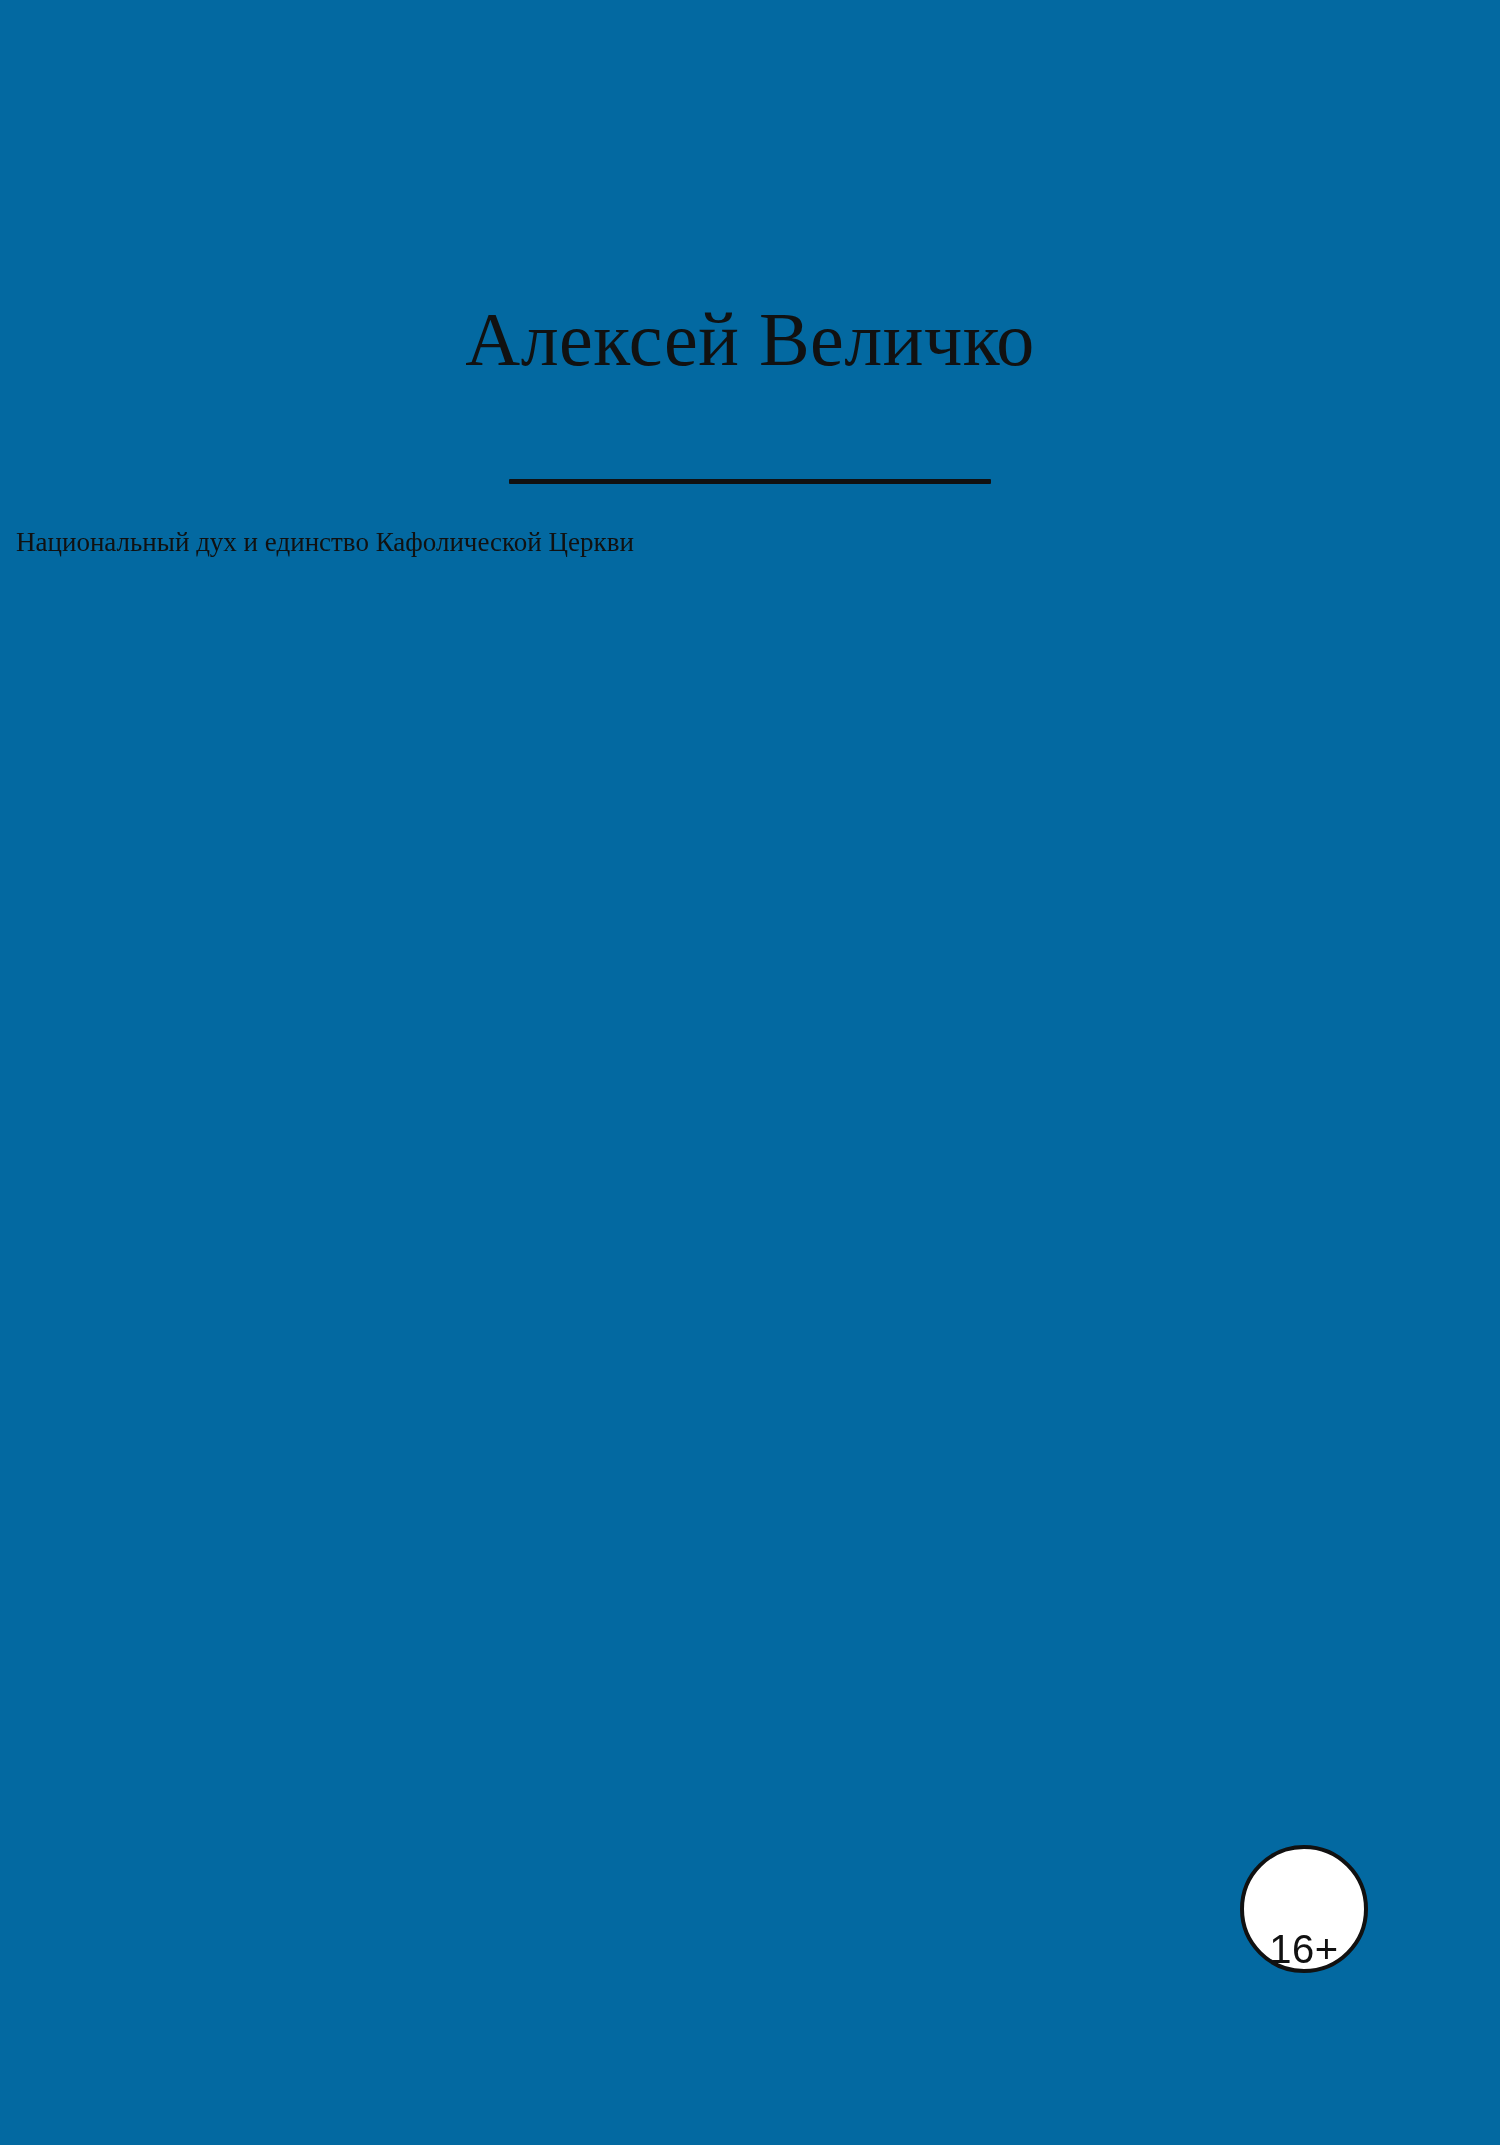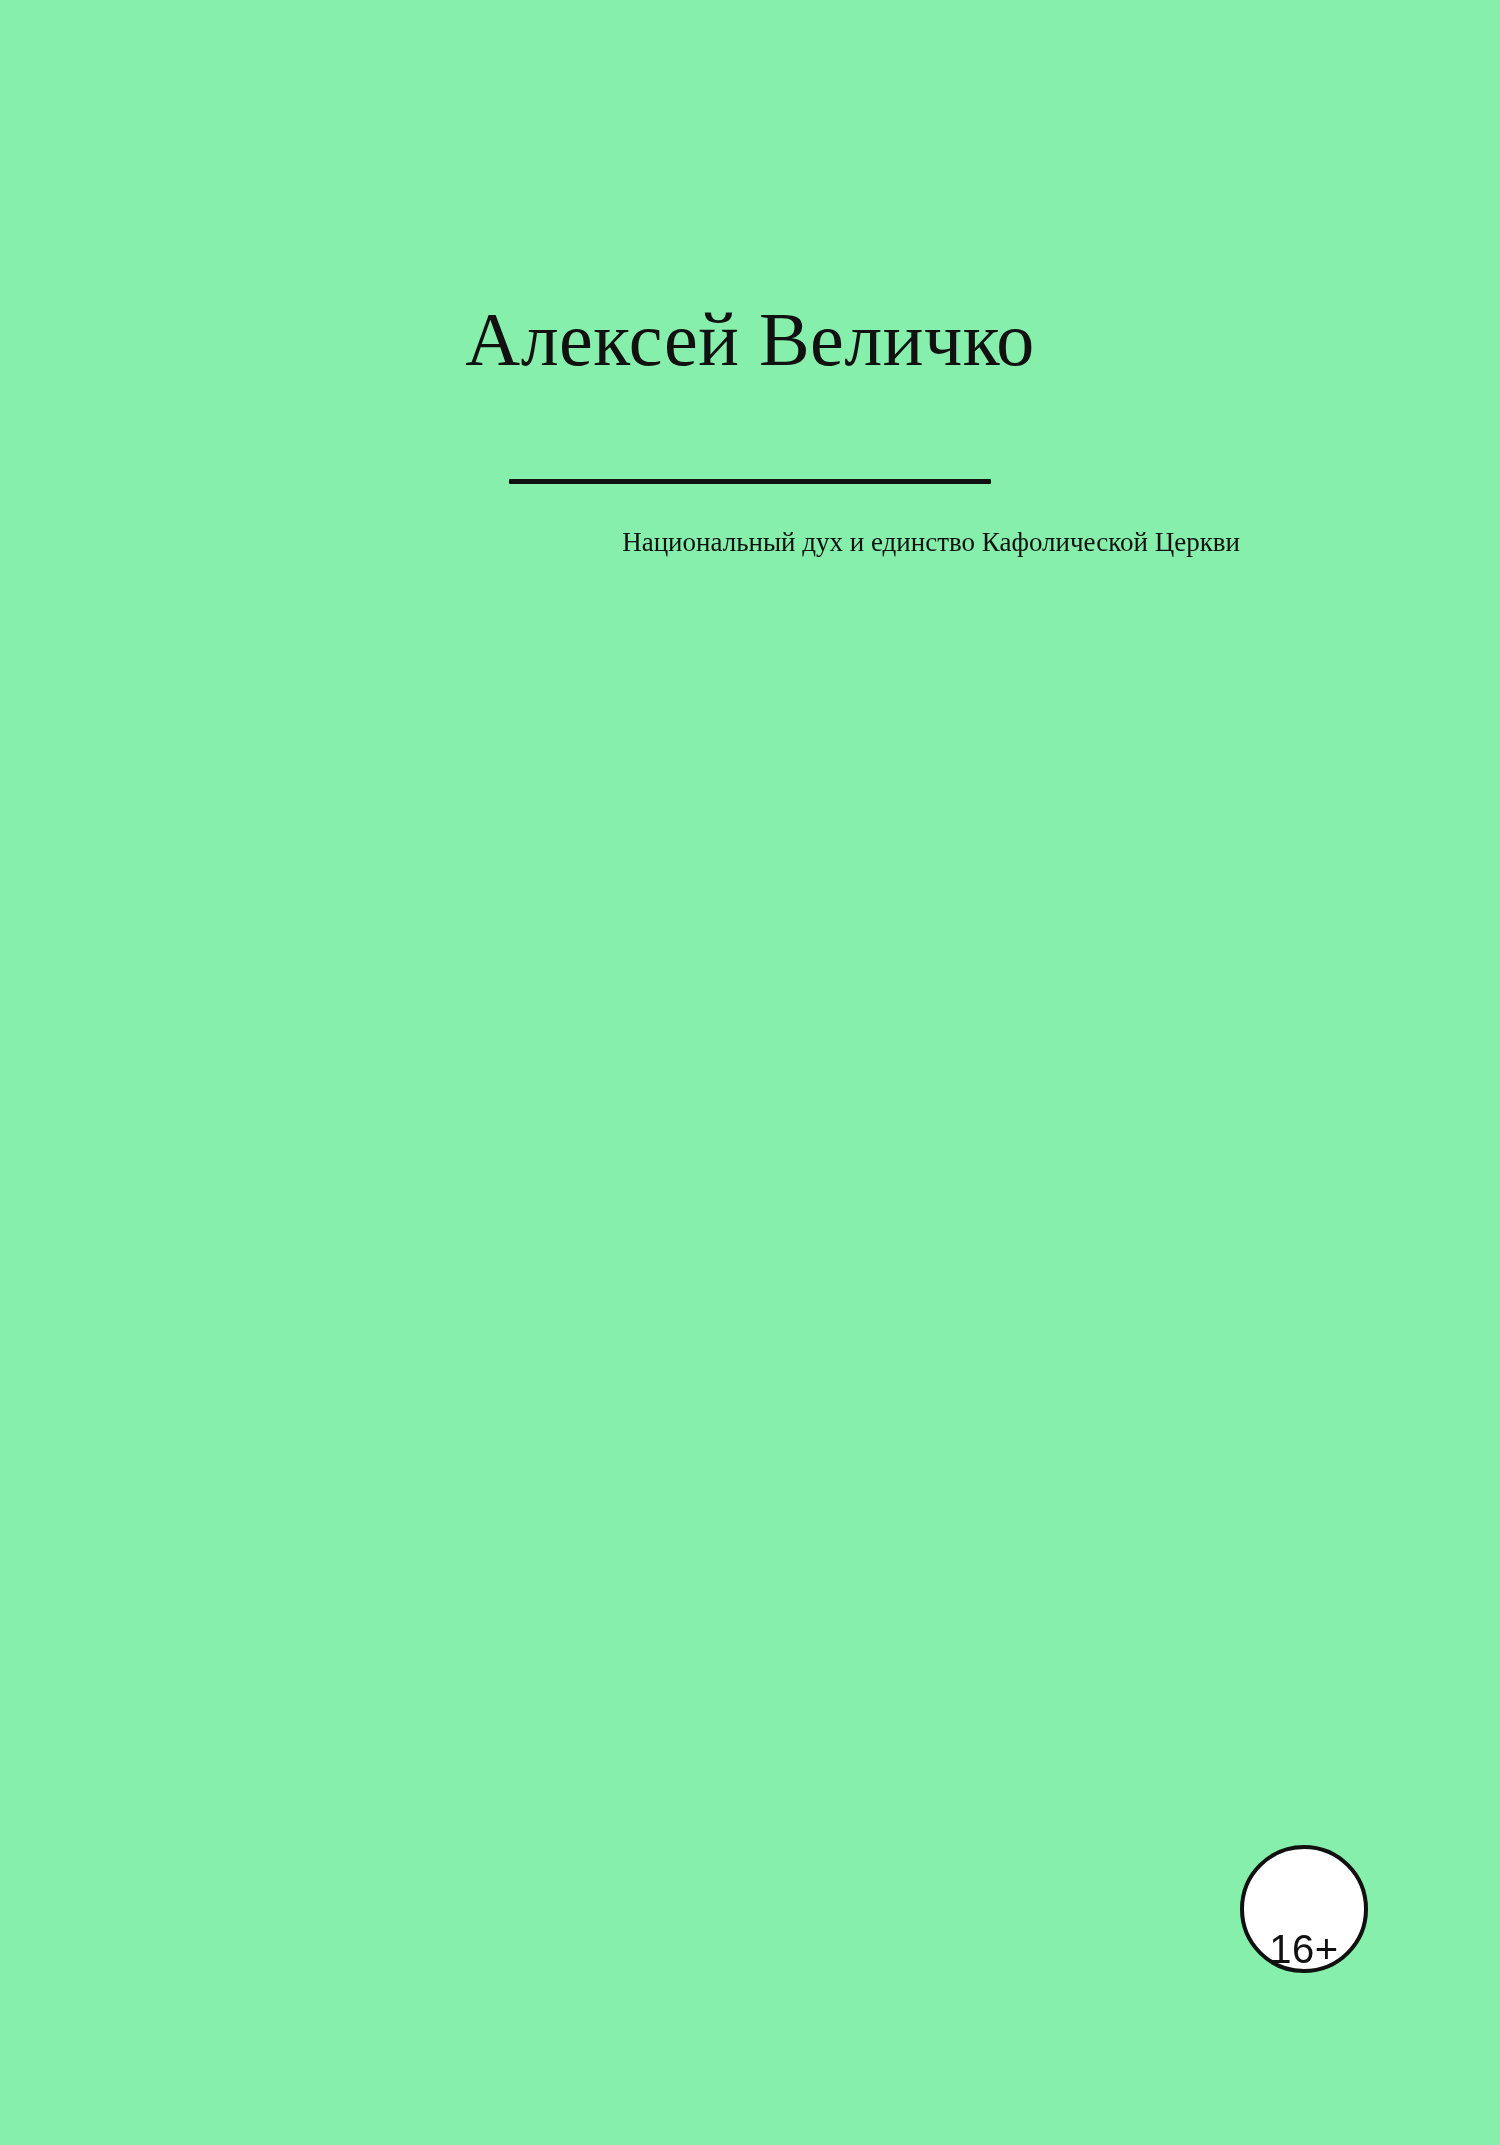--- a/index.html
+++ b/index.html
@@ -13,21 +13,21 @@
     height: 2145px;
     position: relative;
     overflow: hidden;
     font-family: "Liberation Serif", serif;
     color: #111111;
   }
 
   .page {
     position: absolute;
     inset: 0;
-    background: #86efac;
+    background: #0369a1;
   }
 
   .author-block {
     position: absolute;
     top: 300px;
     left: 0;
     width: 1500px;
     text-align: center;
   }
 
@@ -53,23 +53,23 @@
     display: inline-block;
     width: 482px;
     height: 5px;
     background: #111111;
     border-radius: 1px;
   }
 
   .subtitle-block {
     position: absolute;
     top: 525px;
-    left: 8px;
+    left: 16px;
     width: 1232px;
-    text-align: right;
+    text-align: left;
   }
 
   .subtitle {
     font-family: "Liberation Serif", serif;
     font-size: 27px;
     line-height: 1.3;
     color: #111111;
     font-weight: 400;
     white-space: nowrap;
   }

